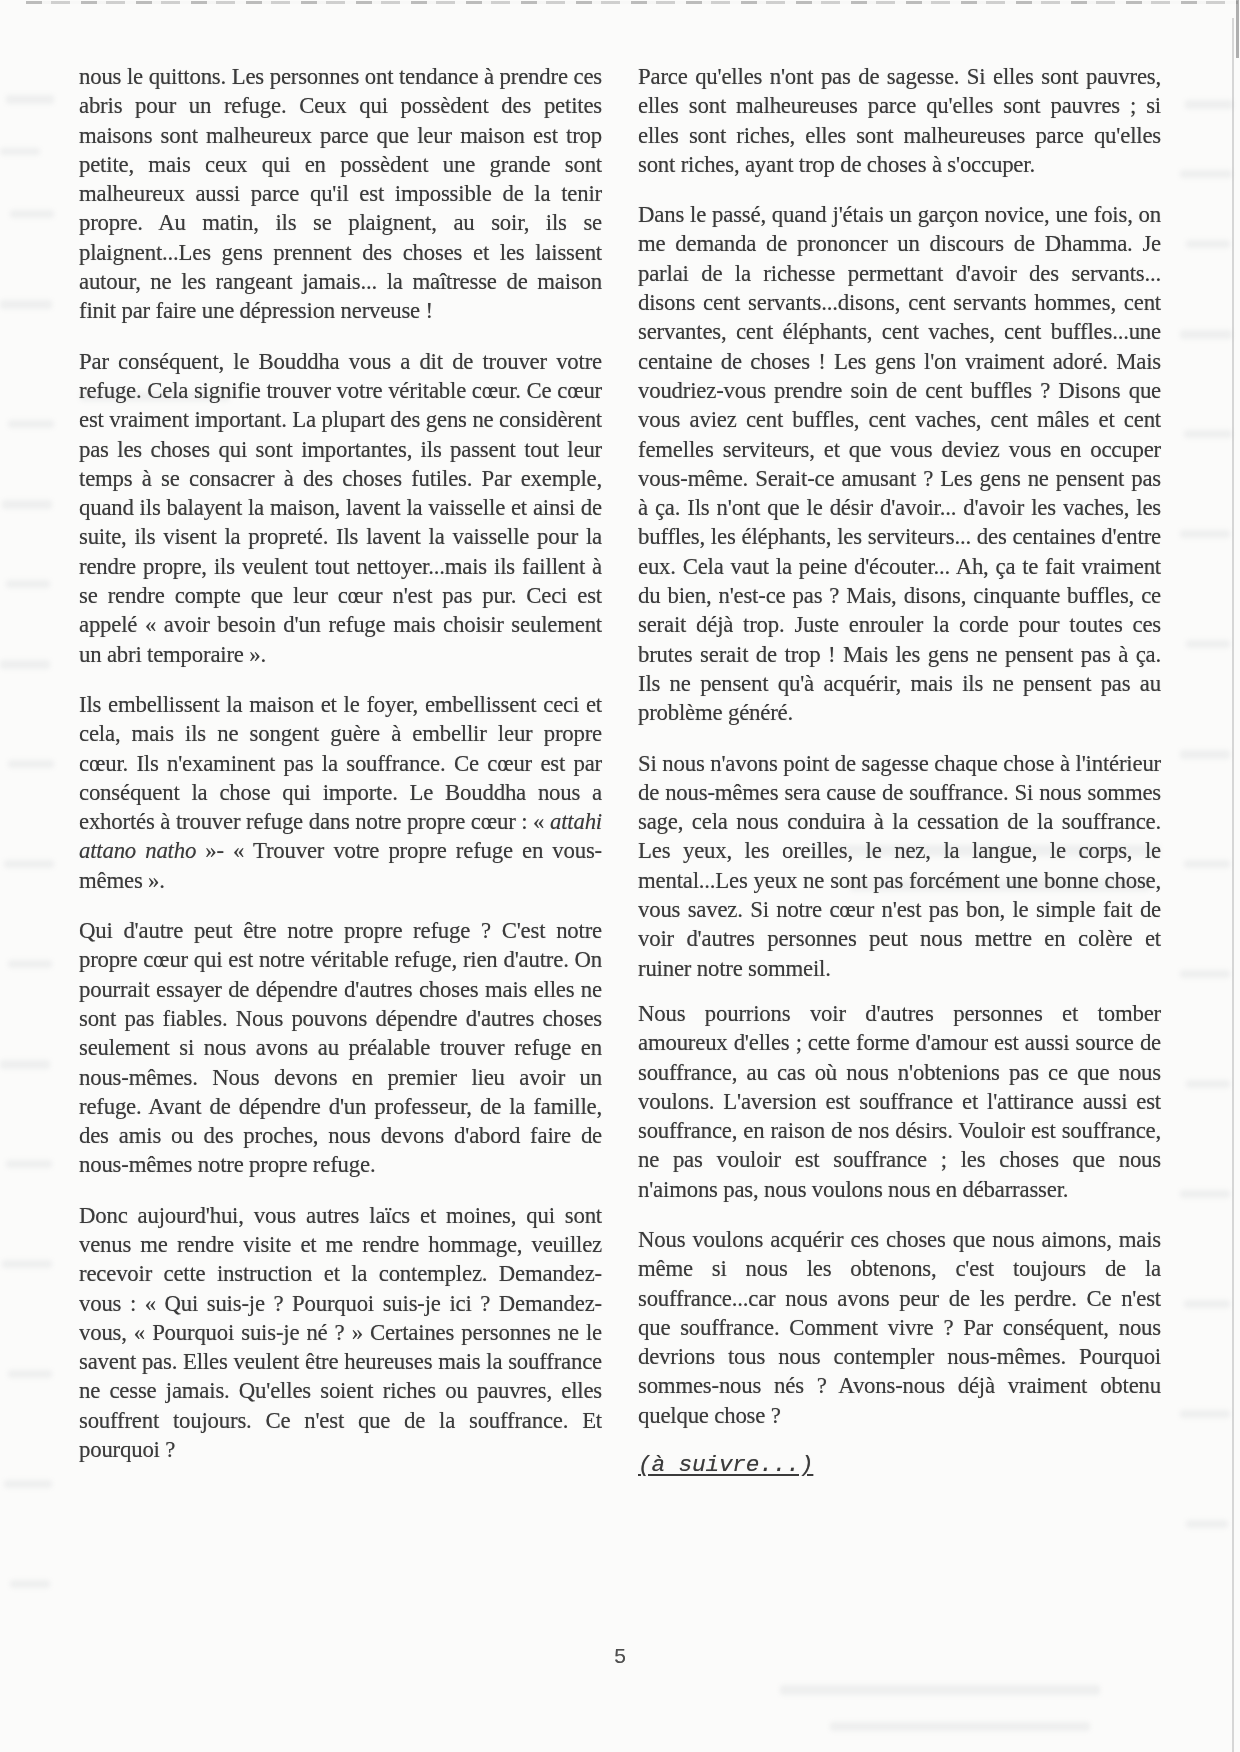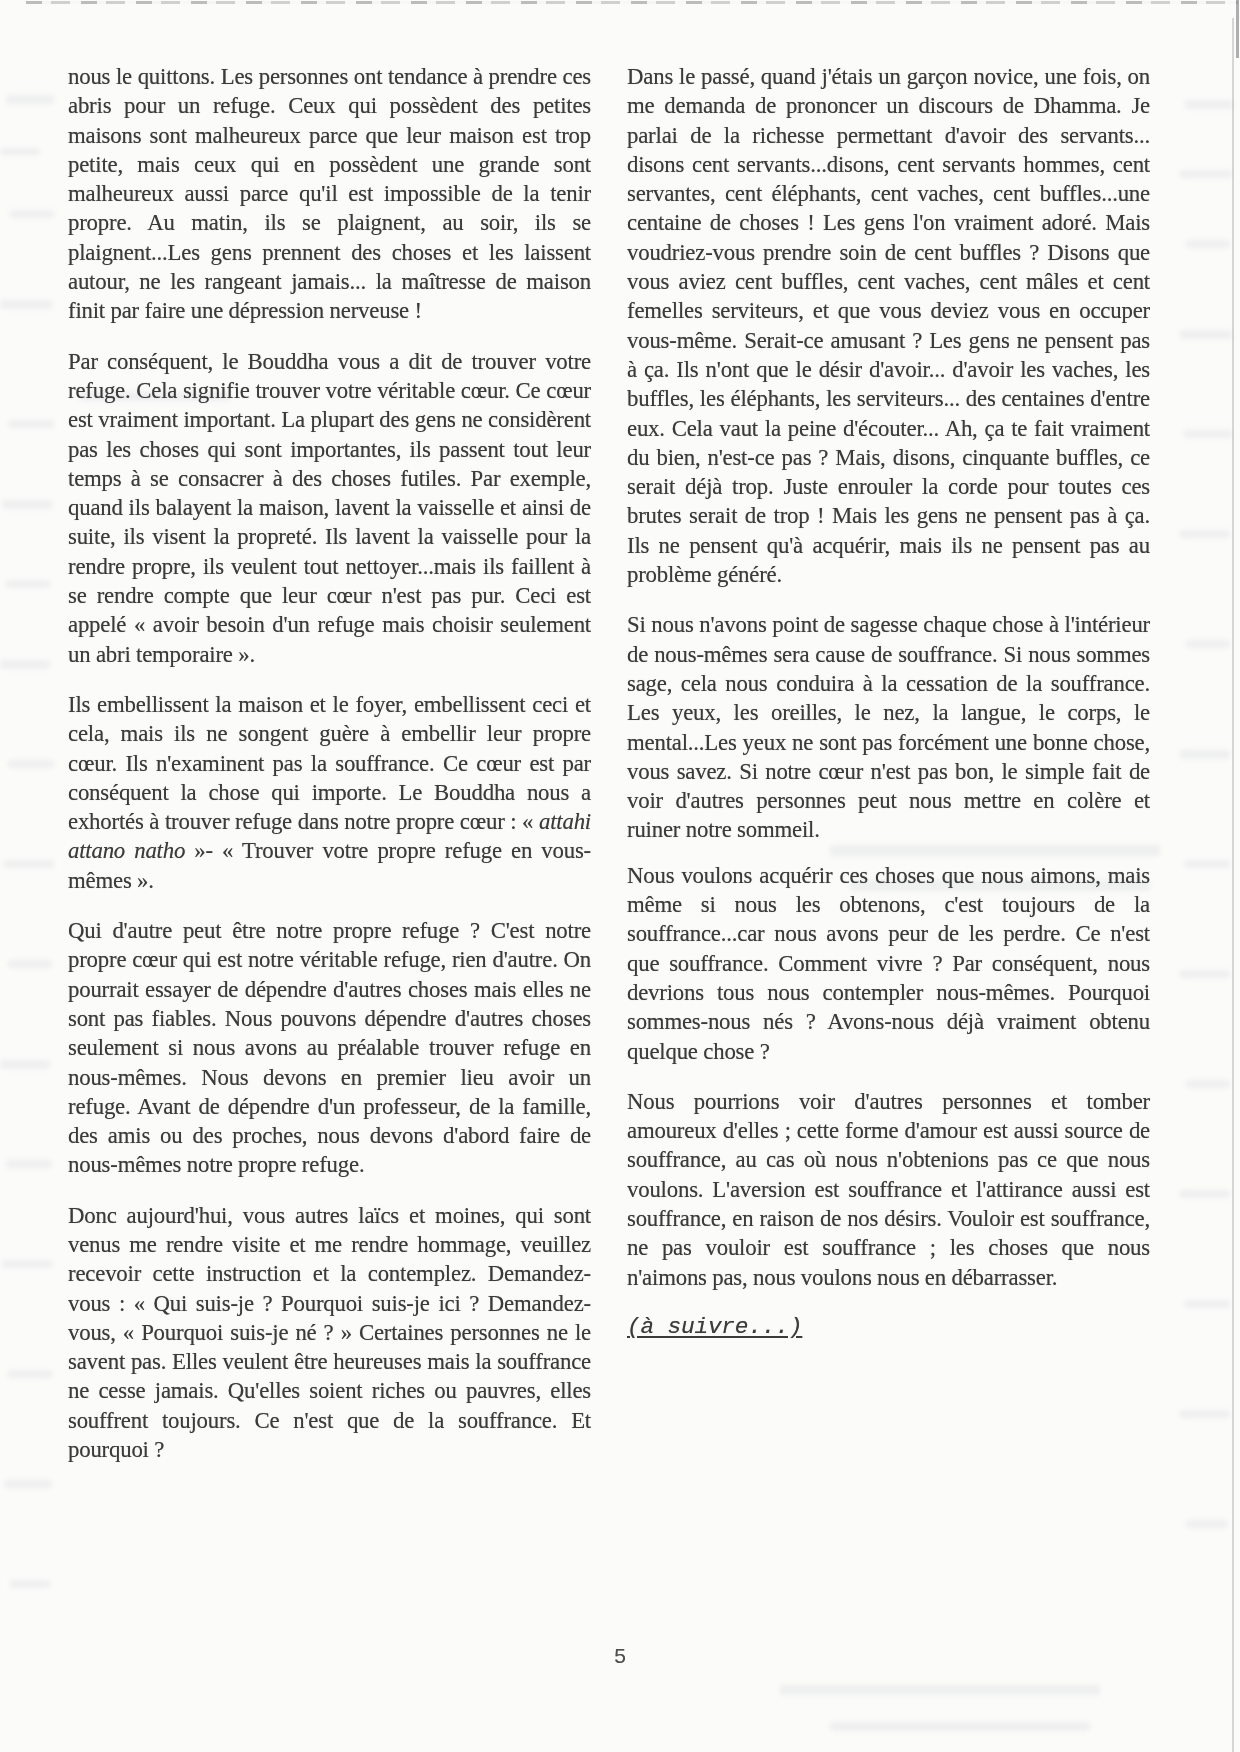--- a/index.html
+++ b/index.html
@@ -27,21 +27,21 @@
     background:#8d8d8d;opacity:.7;
   }
   
   .art{
     position:absolute;background:#9aa0a6;opacity:.13;
     filter:blur(2.5px);border-radius:2px;pointer-events:none;
   }
   
   .columns{
     position:absolute;left:68px;top:62px;width:1104px;
-    display:flex;gap:36px;
+    display:flex;gap:36px;justify-content:center;
   }
   .col{width:523px;}
   .col p{
     margin:0 0 21px 0;
     text-align:justify;
     font-size:22.8px;line-height:29.3px;
     letter-spacing:-0.2px;
     color:#3b3b3b;
     text-shadow:0 0 .7px rgba(51,51,51,.55);
   }
@@ -116,24 +116,25 @@
 
     <div class="col">
       <p>nous le quittons. Les personnes ont tendance à prendre ces abris pour un refuge. Ceux qui possèdent des petites maisons sont malheureux parce que leur maison est trop petite, mais ceux qui en possèdent une grande sont malheureux aussi parce qu'il est impossible de la tenir propre. Au matin, ils se plaignent, au soir, ils se plaignent...Les gens prennent des choses et les laissent autour, ne les rangeant jamais... la maîtresse de maison finit par faire une dépression nerveuse !</p>
       <p>Par conséquent, le Bouddha vous a dit de trouver votre refuge. Cela signifie trouver votre véritable cœur. Ce cœur est vraiment important. La plupart des gens ne considèrent pas les choses qui sont importantes, ils passent tout leur temps à se consacrer à des choses futiles. Par exemple, quand ils balayent la maison, lavent la vaisselle et ainsi de suite, ils visent la propreté. Ils lavent la vaisselle pour la rendre propre, ils veulent tout nettoyer...mais ils faillent à se rendre compte que leur cœur n'est pas pur. Ceci est appelé « avoir besoin d'un refuge mais choisir seulement un abri temporaire ».</p>
       <p><span>Ils embellissent la maison et le foyer, embellissent ceci et cela, mais ils ne songent guère à embellir leur propre cœur. Ils n'examinent pas la souffrance. Ce cœur est par conséquent la chose qui importe. Le Bouddha nous a exhortés à trouver refuge dans notre propre cœur : « </span><span class="pali">attahi attano natho</span><span> »- « Trouver votre propre refuge en vous-mêmes ».</span></p>
       <p>Qui d'autre peut être notre propre refuge ? C'est notre propre cœur qui est notre véritable refuge, rien d'autre. On pourrait essayer de dépendre d'autres choses mais elles ne sont pas fiables. Nous pouvons dépendre d'autres choses seulement si nous avons au préalable trouver refuge en nous-mêmes. Nous devons en premier lieu avoir un refuge. Avant de dépendre d'un professeur, de la famille, des amis ou des proches, nous devons d'abord faire de nous-mêmes notre propre refuge.</p>
       <p>Donc aujourd'hui, vous autres laïcs et moines, qui sont venus me rendre visite et me rendre hommage, veuillez recevoir cette instruction et la contemplez. Demandez-vous : « Qui suis-je ? Pourquoi suis-je ici ? Demandez-vous, « Pourquoi suis-je né ? » Certaines personnes ne le savent pas. Elles veulent être heureuses mais la souffrance ne cesse jamais. Qu'elles soient riches ou pauvres, elles souffrent toujours. Ce n'est que de la souffrance. Et pourquoi ?</p>
     </div>
 
     <div class="col">
+      <p>Parce qu'elles n'ont pas de sagesse. Si elles sont pauvres, elles sont malheureuses parce qu'elles sont pauvres ; si elles sont riches, elles sont malheureuses parce qu'elles sont riches, ayant trop de choses à s'occuper.</p>
       <p>Dans le passé, quand j'étais un garçon novice, une fois, on me demanda de prononcer un discours de Dhamma. Je parlai de la richesse permettant d'avoir des servants... disons cent servants...disons, cent servants hommes, cent servantes, cent éléphants, cent vaches, cent buffles...une centaine de choses ! Les gens l'on vraiment adoré. Mais voudriez-vous prendre soin de cent buffles ? Disons que vous aviez cent buffles, cent vaches, cent mâles et cent femelles serviteurs, et que vous deviez vous en occuper vous-même. Serait-ce amusant ? Les gens ne pensent pas à ça. Ils n'ont que le désir d'avoir... d'avoir les vaches, les buffles, les éléphants, les serviteurs... des centaines d'entre eux. Cela vaut la peine d'écouter... Ah, ça te fait vraiment du bien, n'est-ce pas ? Mais, disons, cinquante buffles, ce serait déjà trop. Juste enrouler la corde pour toutes ces brutes serait de trop ! Mais les gens ne pensent pas à ça. Ils ne pensent qu'à acquérir, mais ils ne pensent pas au problème généré.</p>
       <p class="tight-after">Si nous n'avons point de sagesse chaque chose à l'intérieur de nous-mêmes sera cause de souffrance. Si nous sommes sage, cela nous conduira à la cessation de la souffrance. Les yeux, les oreilles, le nez, la langue, le corps, le mental...Les yeux ne sont pas forcément une bonne chose, vous savez. Si notre cœur n'est pas bon, le simple fait de voir d'autres personnes peut nous mettre en colère et ruiner notre sommeil.</p>
+      <p>Nous pourrions voir d'autres personnes et tomber amoureux d'elles ; cette forme d'amour est aussi source de souffrance, au cas où nous n'obtenions pas ce que nous voulons. L'aversion est souffrance et l'attirance aussi est souffrance, en raison de nos désirs. Vouloir est souffrance, ne pas vouloir est souffrance ; les choses que nous n'aimons pas, nous voulons nous en débarrasser.</p>
       <p>Nous voulons acquérir ces choses que nous aimons, mais même si nous les obtenons, c'est toujours de la souffrance...car nous avons peur de les perdre. Ce n'est que souffrance. Comment vivre ? Par conséquent, nous devrions tous nous contempler nous-mêmes. Pourquoi sommes-nous nés ? Avons-nous déjà vraiment obtenu quelque chose ?</p>
-      <p>Nous pourrions voir d'autres personnes et tomber amoureux d'elles ; cette forme d'amour est aussi source de souffrance, au cas où nous n'obtenions pas ce que nous voulons. L'aversion est souffrance et l'attirance aussi est souffrance, en raison de nos désirs. Vouloir est souffrance, ne pas vouloir est souffrance ; les choses que nous n'aimons pas, nous voulons nous en débarrasser.</p>
       <p class="continuation"><span class="cont-inner">(à suivre...)</span></p>
     </div>
 
   </div>
 
   <div class="pagenum">5</div>
 
 </div>
 
 </body></html>

